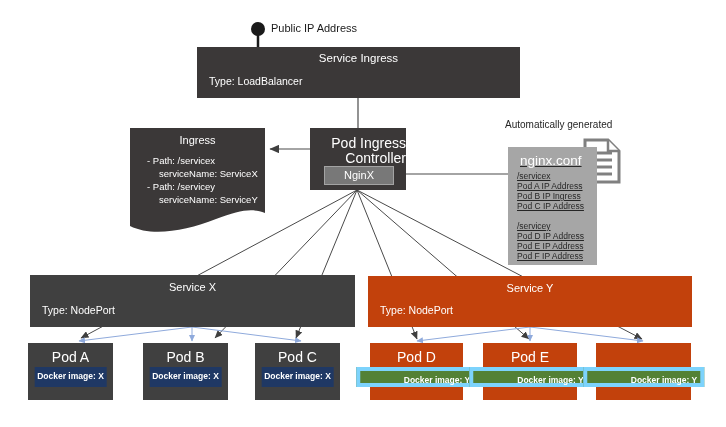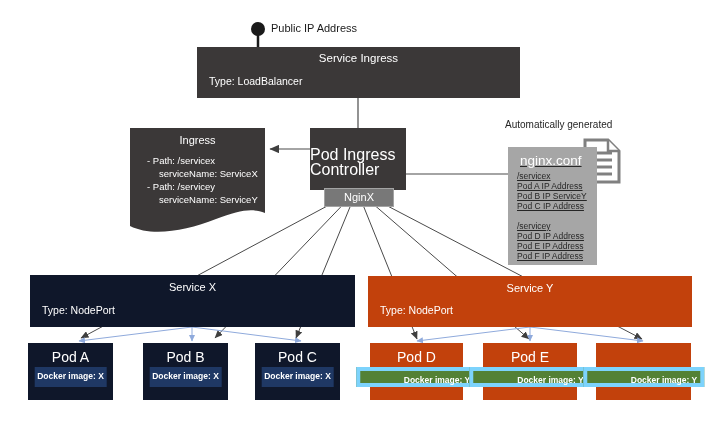--- a/index.html
+++ b/index.html
@@ -3,36 +3,36 @@
 <meta charset="utf-8">
 <style>
   html,body{margin:0;padding:0;background:#ffffff;}
   .canvas{
     position:relative;width:726px;height:427px;background:#ffffff;overflow:hidden;
     font-family:"Liberation Sans", sans-serif;
   }
   .wires{position:absolute;left:0;top:0;}
   .box{position:absolute;box-sizing:border-box;}
   .dark{background:#3b3838;color:#ffffff;}
-  .blue{background:#0f172a;color:#ffffff;}
+  .blue{background:#404040;color:#ffffff;}
   .orange{background:#c2410c;color:#ffffff;}
   .grayconf{background:#a6a6a6;color:#262626;}
   .title-center{text-align:center;font-size:11.5px;padding-top:5px;}
   .type-label{position:absolute;left:12px;bottom:11px;font-size:10.5px;}
   
   .ingress-content{position:absolute;left:130px;top:128px;width:135px;color:#ffffff;}
   .ingress-title{text-align:center;font-size:11px;padding-top:6px;}
   .ingress-lines{font-size:9.5px;margin-top:8px;line-height:13px;}
   .iline{padding-left:9px;margin-left:8px;}
   .iline.indent{padding-left:21px;}
   
-  .pic-title{text-align:left;font-size:16px;line-height:15px;padding-top:19px;}
+  .pic-title{text-align:right;font-size:14px;line-height:15px;padding-top:8px;}
   .nginx-inner{position:absolute;left:14px;top:38px;width:68px;height:17px;
     background:#787878;border:1px solid #a3a3a3;color:#ffffff;
-    text-align:center;font-size:11px;line-height:16px;margin-top:22px;}
+    text-align:center;font-size:11px;line-height:16px;}
   
   .auto-gen{position:absolute;left:505px;top:119px;font-size:10px;color:#262626;}
   .conf-title{font-size:13.5px;color:#ffffff;padding:6px 0 3px 12px;}
   .conf-lines{font-size:8.5px;line-height:10px;padding-left:9px;color:#262626;}
   .conf-gap{height:10px;}
   
   .svc-title{text-align:center;font-size:11px;padding-top:6px;}
   
   .pod{position:absolute;top:343px;height:57px;box-sizing:border-box;}
   .pod-title{text-align:center;font-size:14px;padding-top:6px;}
@@ -127,21 +127,21 @@
     <div class="nginx-inner">NginX</div>
   </div>
 
   <div class="auto-gen">Automatically generated</div>
 
   <div class="box grayconf" style="left:508px;top:147px;width:89px;height:118px;text-decoration:underline;">
     <div class="conf-title">nginx.conf</div>
     <div class="conf-lines">
       <div>/servicex</div>
       <div>Pod A IP Address</div>
-      <div>Pod B IP ServiceY</div>
+      <div>Pod B IP Ingress</div>
       <div>Pod C IP Address</div>
       <div class="conf-gap"></div>
       <div>/servicey</div>
       <div>Pod D IP Address</div>
       <div>Pod E IP Address</div>
       <div>Pod F IP Address</div>
     </div>
   </div>
 
   <div class="box blue" style="left:30px;top:275px;width:325px;height:52px;">

